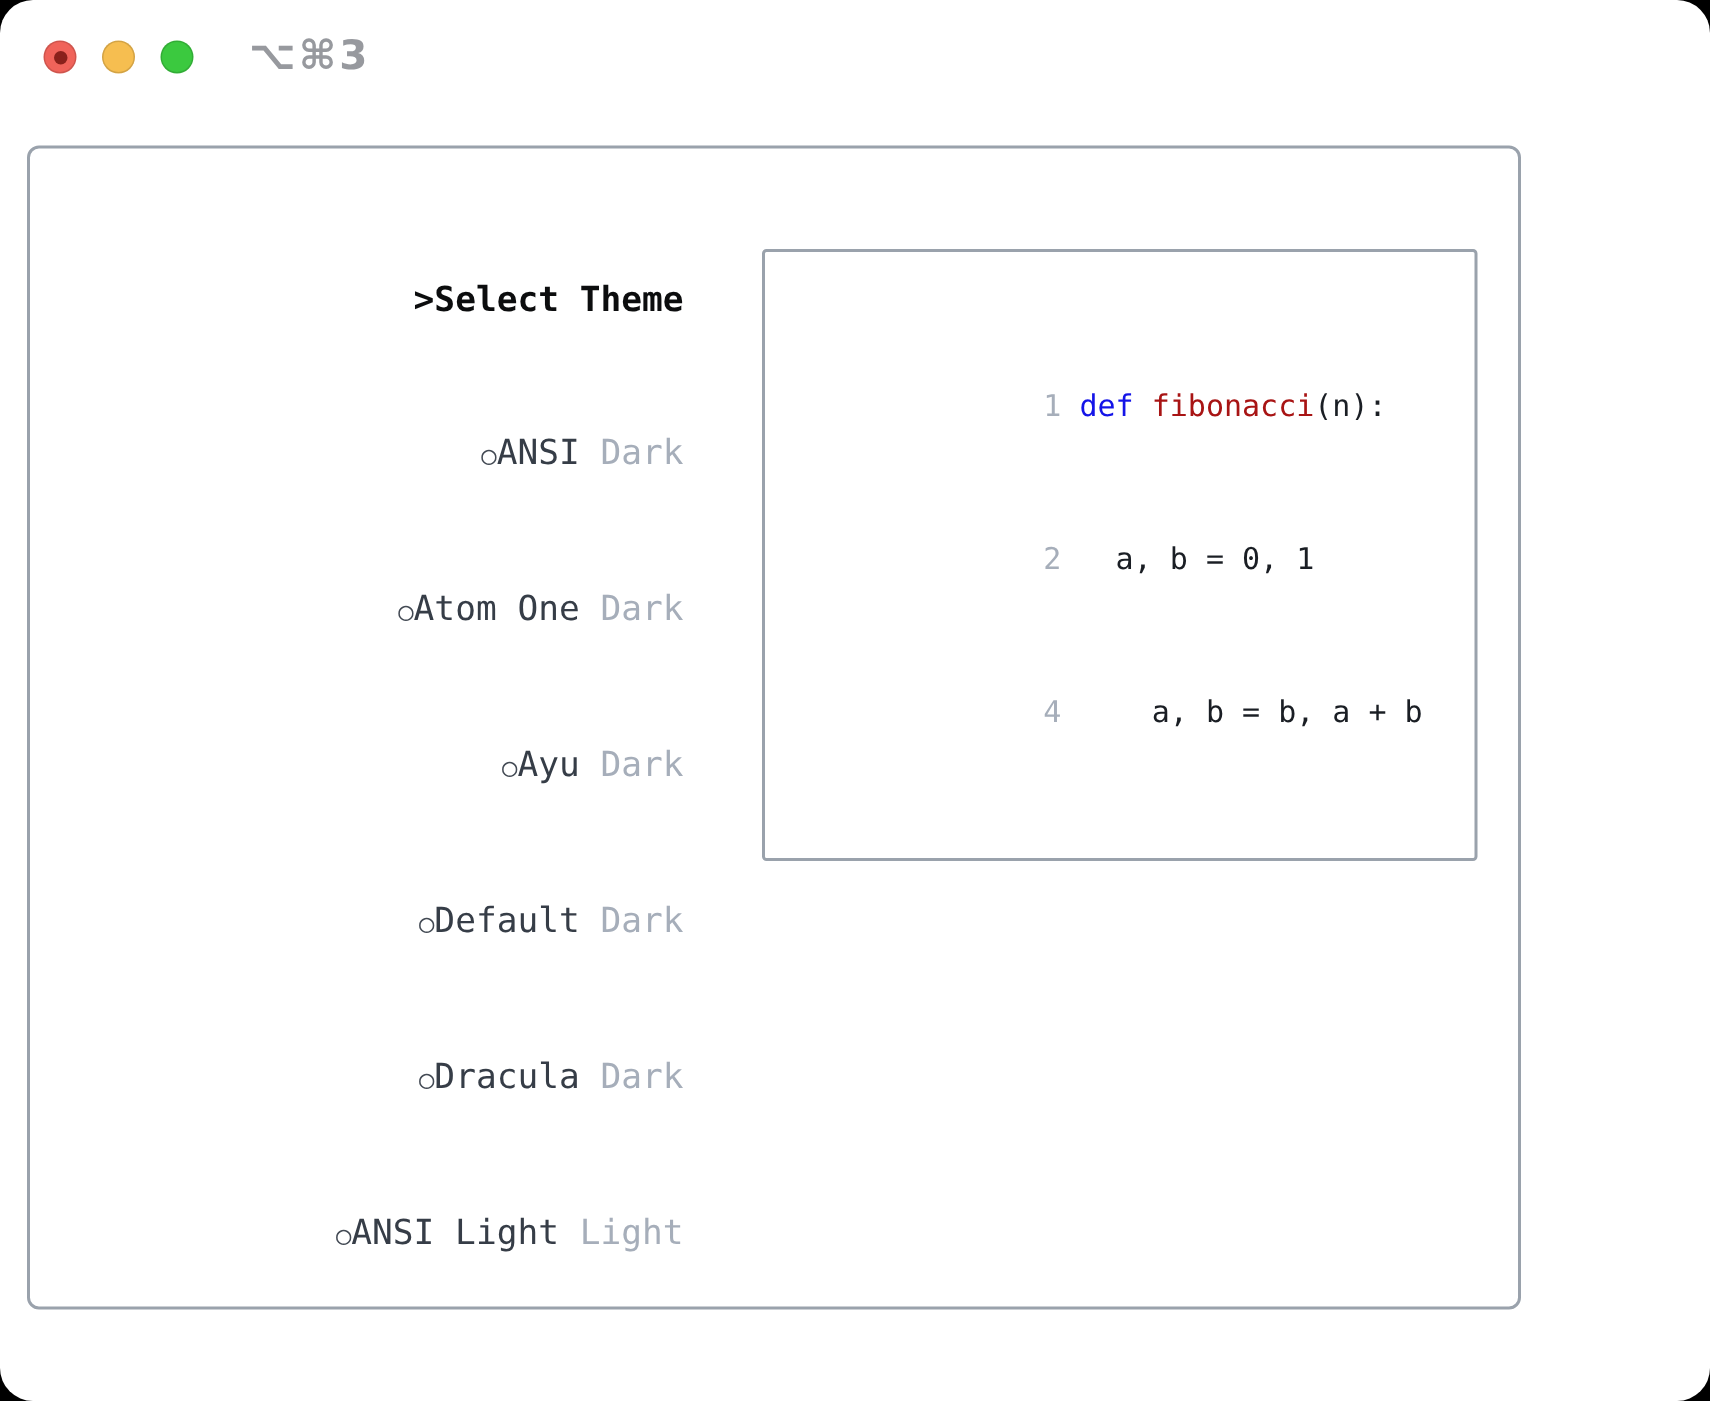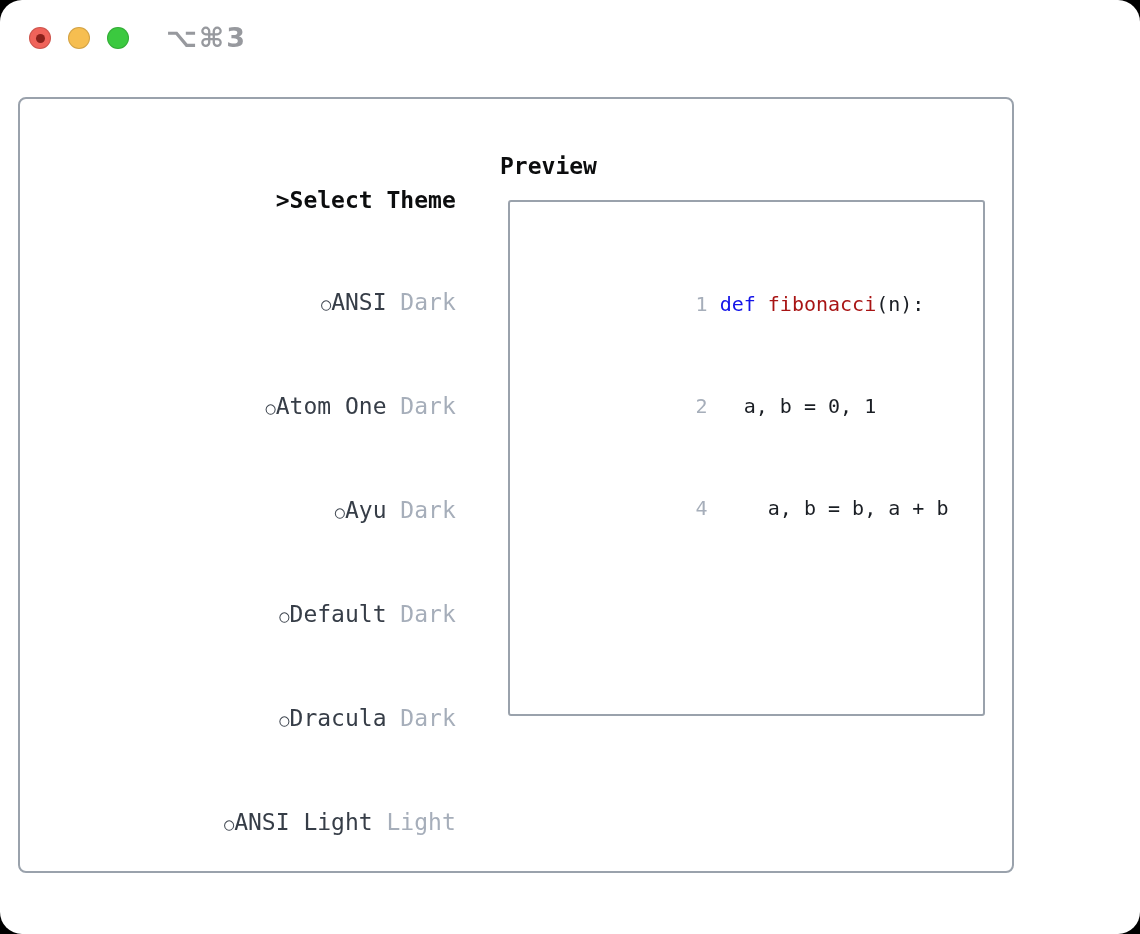--- a/index.html
+++ b/index.html
@@ -38,21 +38,21 @@
   .row{line-height:34px;font-size:23px;white-space:pre;color:var(--item);text-align:right;}
   .marker{display:inline-block;width:28px;font-size:17px;color:var(--marker);}
   .prompt{font-size:23px;font-weight:700;color:var(--ink);}
   .htext{font-weight:700;color:var(--ink);}
   .name{color:var(--item);}
   .variant{color:var(--gray-soft);margin-left:1ch;}
 
   
   .right-col{position:absolute;left:480px;top:50px;}
   .preview-title{font-size:23px;line-height:34px;font-weight:700;color:var(--ink);}
-  .preview-box{margin-left:8px;margin-top:17px;width:477px;height:516px;border:2px solid var(--border);border-radius:3px;background:#fff;overflow:hidden;}
+  .preview-box{margin-left:8px;margin-top:17px;width:477px;height:408px;border:2px solid var(--border);border-radius:3px;background:#fff;overflow:hidden;}
   .code{padding:51px 0 0 17px;}
   .code-line{font-size:20px;line-height:34px;white-space:pre;min-height:34px;}
   .lnum{display:inline-block;width:2ch;color:var(--gray-soft);}
   .c-kw{color:var(--kw);}
   .c-fn{color:var(--fn);}
   .c-pl{color:var(--pl);}
 </style>
 </head>
 <body>
 
@@ -92,21 +92,20 @@
             <span class="marker">○</span><span class="name">Dracula</span><span class="variant">Dark</span>
           </div>
           <div class="row theme-row">
             <span class="marker">○</span><span class="name">ANSI Light</span><span class="variant">Light</span>
           </div>
         </div>
 
     </div>
 
     <div class="right-col">
-      <div class="preview-title">Preview</div>
       <div class="preview-box">
         <div class="code">
 
         <div class="code-line">
               <span class="lnum">1</span><span class="segs"><span class="c-kw">def</span><span class="c-pl"> </span><span class="c-fn">fibonacci</span><span class="c-pl">(n):</span></span>
             </div>
             <div class="code-line">
               <span class="lnum">2</span><span class="segs"><span class="c-pl">  a, b = 0, 1</span></span>
             </div>
             <div class="code-line">

